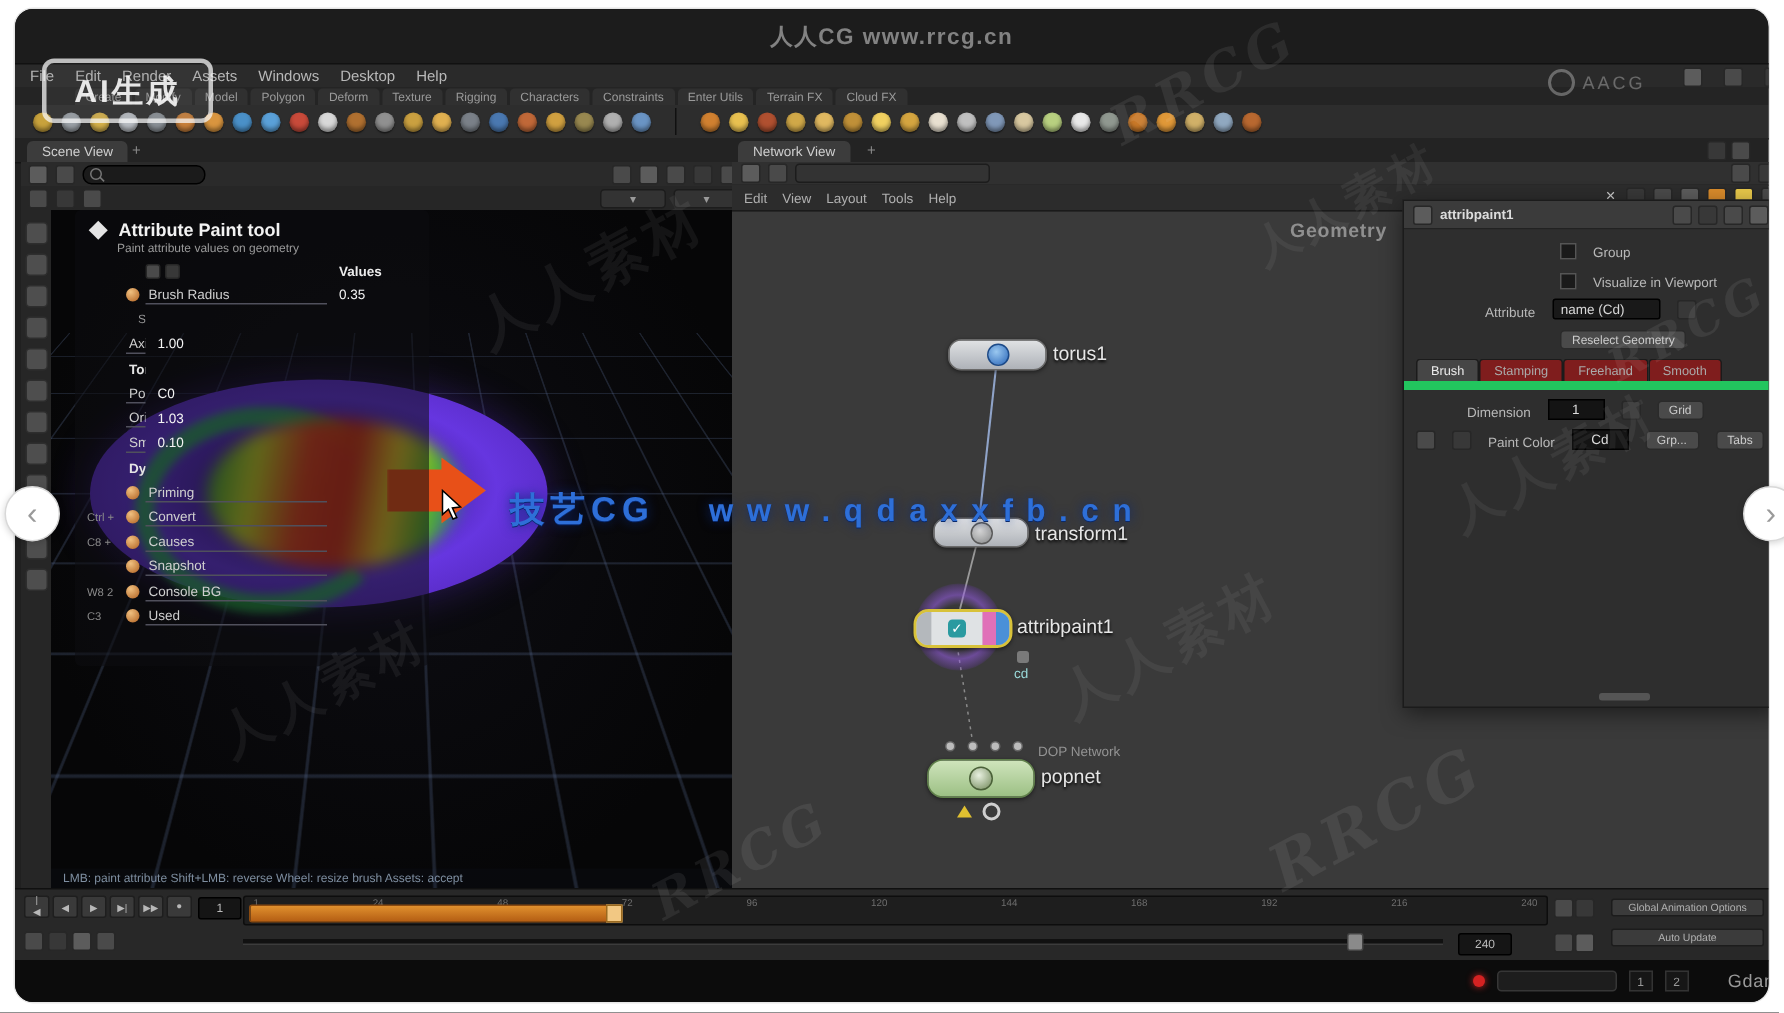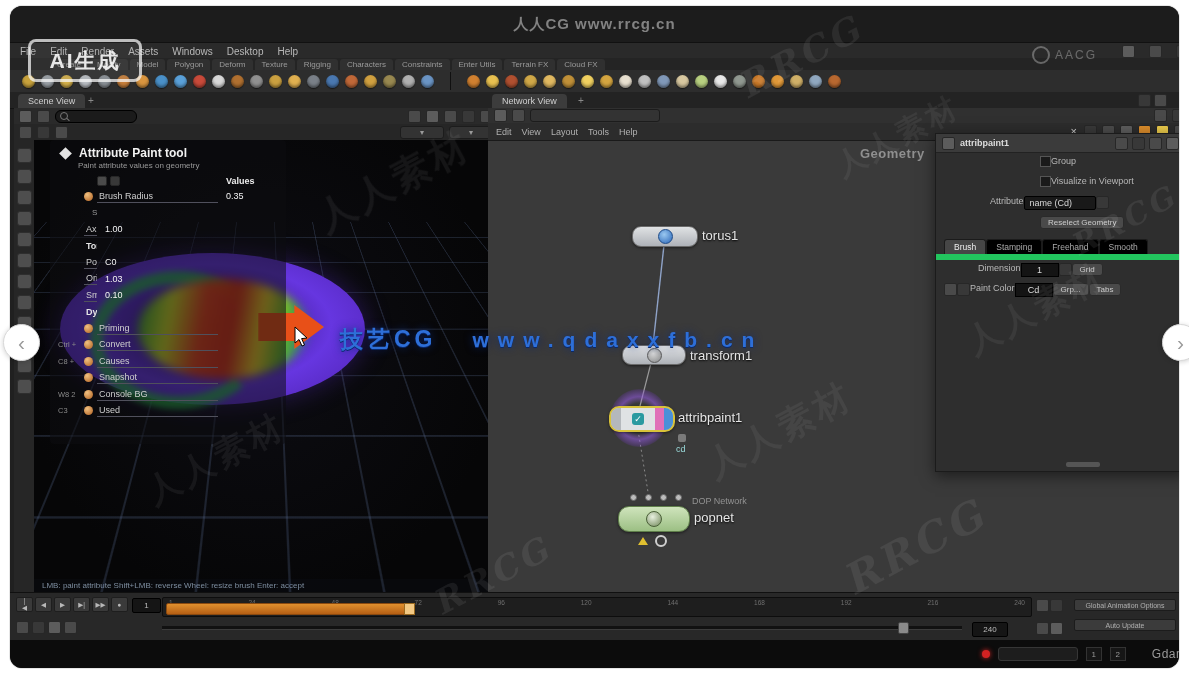--- a/index.html
+++ b/index.html
@@ -127,28 +127,28 @@
   .ico-pop{width:14px;height:14px;border-radius:50%;background:radial-gradient(circle at 40% 35%,#e8f0e0,#708858);border:1px solid #4a6038}
   .popnet-flags{position:absolute;left:150px;top:427px;display:flex;gap:7px;align-items:center}
   .flag-tri{width:0;height:0;border-left:5px solid transparent;border-right:5px solid transparent;border-bottom:8px solid #e0c030}
   .flag-circ{width:8px;height:8px;border:2px solid #cfcfcf;border-radius:50%}
   
   .params{position:absolute;left:925px;top:127px;width:249px;height:337px;background:#2e2e2e;
           border:1px solid #1b1b1b;box-shadow:0 4px 14px rgba(0,0,0,.5);z-index:10}
   .pr-header{height:18px;background:#3b3b3b;border-bottom:1px solid #222;display:flex;align-items:center;gap:5px;padding:0 6px}
   .pr-title{color:#ddd;font-size:9px;font-weight:bold}
   .pr-hicons{margin-left:auto;display:flex;gap:4px}
-  .pr-row{display:flex;align-items:flex-start;gap:0;padding:0 8px;height:17px;margin-top:3px}
+  .pr-row{display:flex;align-items:flex-end;gap:11px;padding:0 8px;height:17px;margin-top:3px}
   .pr-check{width:9px;height:9px;background:#1a1a1a;border:1px solid #555;flex:none}
   .pr-label{color:#b8b8b8;font-size:9px;white-space:nowrap}
   .pr-field{background:#191919;border:1px solid #000;color:#d8d8d8;font-size:9px;padding:1px 5px;border-radius:2px;min-width:60px}
   .pr-dark{background:#141414;border:1px solid #000;color:#ddd;font-size:9px;padding:1px 5px;min-width:26px;text-align:center}
   .pr-btn{background:#4a4a4a;border:1px solid #2a2a2a;color:#ccc;font-size:8px;padding:1px 7px;border-radius:3px;white-space:nowrap;cursor:pointer}
   .pr-tabs{display:flex;gap:0;padding:6px 8px 0;border-bottom:6px solid #22c55e}
-  .pr-tab{background:#000000;color:#aaa;font-size:8.5px;padding:2px 9px;border:1px solid #1b1b1b;border-bottom:none;
+  .pr-tab{background:#7f1d1d;color:#aaa;font-size:8.5px;padding:2px 9px;border:1px solid #1b1b1b;border-bottom:none;
           border-radius:3px 3px 0 0;cursor:pointer}
   .pr-tab:first-child{background:#464646;color:#ececec}
   .pr-scroll{position:absolute;left:130px;bottom:4px;width:34px;height:5px;background:#555;border-radius:2px}
   
   .playbar{position:absolute;left:0;top:586px;width:100%;height:48px;background:#282828;border-top:1px solid #101010}
   .transport{position:absolute;left:6px;top:4px;display:flex;gap:2px}
   .tp-btn{width:17px;height:15px;background:#3a3a3a;border:1px solid #1e1e1e;border-radius:2px;color:#b8b8b8;
           font-size:6.5px;display:flex;align-items:center;justify-content:center;cursor:pointer}
   .pb-field{position:absolute;background:#151515;border:1px solid #000;color:#bbb;font-size:8px;width:27px;height:13px;
             display:flex;align-items:center;justify-content:center;border-radius:2px}
@@ -332,21 +332,21 @@
       <div class="grid3d"></div>
       <div class="torus">
         <div class="torus-ring"></div>
         <div class="torus-paint"></div>
         <div class="paint-arrow"></div>
       </div>
       <svg class="cursor" width="15" height="22" viewBox="0 0 15 22">
         <path d="M1 1 L1 17 L5 13.5 L8 20 L10.5 19 L7.6 12.6 L13 12 Z" fill="#ffffff" stroke="#000" stroke-width="1"></path>
       </svg>
       <div class="vp-hint">
-        <span>LMB: paint attribute    Shift+LMB: reverse    Wheel: resize brush    Enter: accept</span>
+        <span>LMB: paint attribute    Shift+LMB: reverse    Wheel: resize brush    Assets: accept</span>
       </div>
     </div>
 
     <div class="paint-overlay">
       <div class="pp-titlebar">
         <span class="pp-diamond"></span>
         <span class="pp-title">Attribute Paint tool</span>
       </div>
       <div class="pp-sub">Paint attribute values on geometry</div>
       <div class="pp-hdr">

